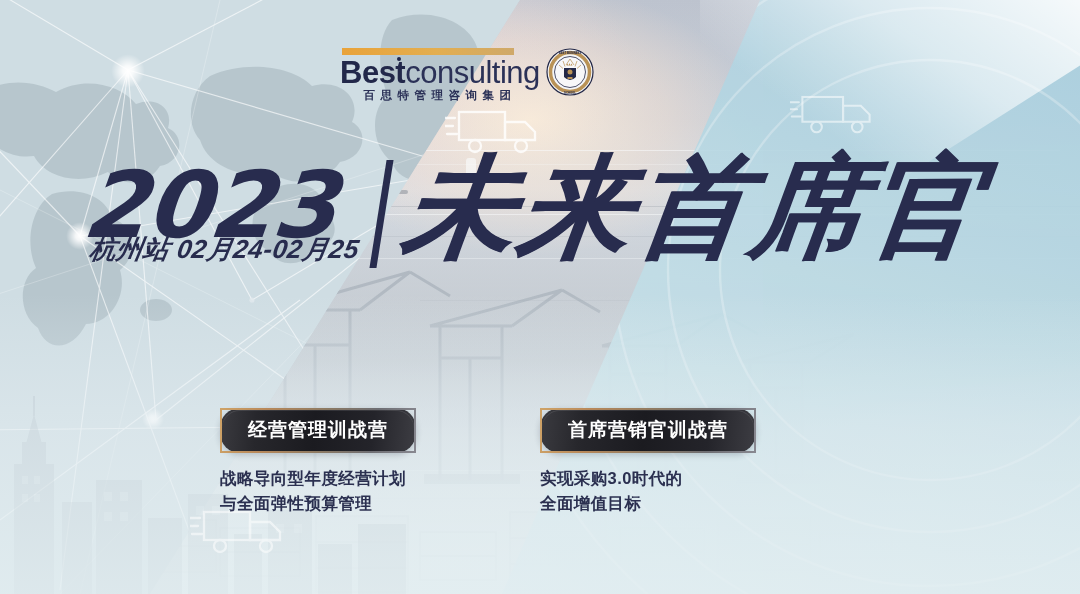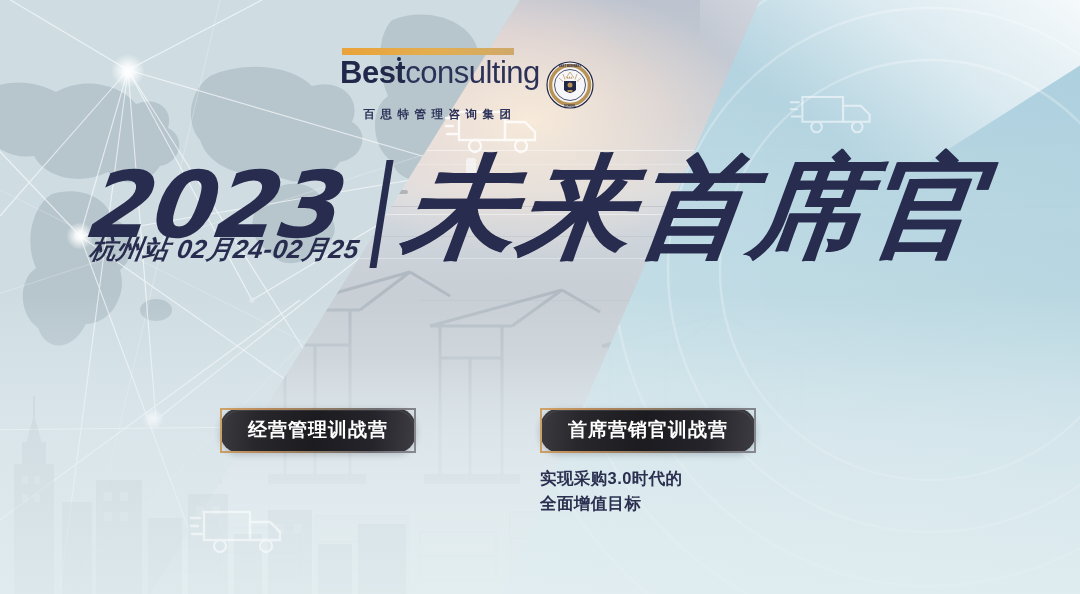--- a/index.html
+++ b/index.html
@@ -103,39 +103,39 @@
   
   .truck{ position:absolute; opacity:.85; }
   .truck svg{ width:100%; height:100%; display:block; }
 
   
   .content{ position:absolute; inset:0; }
 
   
   .logos{
     position:absolute; left:340px; top:48px;
-    display:flex; align-items:center; gap:6px;
+    display:flex; align-items:flex-start; gap:6px;
   }
   .logo-best{ position:relative; }
   .logo-bar{
     width:172px; height:7px; margin-left:2px; margin-bottom:3px;
     background:linear-gradient(90deg,#e9a33a 0%, #e3ae50 55%, #cfa96a 100%);
   }
   .logo-best-word{
     font-size:31px; line-height:.95; letter-spacing:-.5px;
     color:#22284a; white-space:nowrap;
   }
   .logo-best-word b{ font-weight:bold; }
   .logo-best-word span.light{ font-weight:normal; color:#2b3157; }
   .logo-dot{
     position:absolute; left:57px; top:9px; width:4px; height:4px; border-radius:50%;
     background:#22284a;
   }
   .logo-best-cn{
-    margin-top:20px; font-size:11.5px; font-weight:bold; color:#2b3157;
+    margin-top:1px; font-size:11.5px; font-weight:bold; color:#2b3157;
     letter-spacing:5.5px; text-align:center; white-space:nowrap;
   }
   .logo-school{ display:flex; align-items:center; gap:9px; }
   .crest{ width:48px; height:48px; }
   .crest svg{ width:100%; height:100%; display:block; }
   .school-txt{ }
   .school-cn{
     font-size:26px; font-weight:bold; color:#1e2140; letter-spacing:1px;
     line-height:1.05; white-space:nowrap;
   }
@@ -486,20 +486,24 @@
       <div class="year">2023</div>
       <div class="subdate">杭州站 02月24-02月25</div>
       <div class="divider"></div>
       <div class="maintitle">未来首席官</div>
     </div>
 
     <div class="cards">
 
       <div class="card">
         <span class="pill">经营管理训战营</span>
+        <div class="card-desc">
+          <div>战略导向型年度经营计划</div>
+          <div>与全面弹性预算管理</div>
+        </div>
       </div>
 
       <div class="card">
         <span class="pill">首席营销官训战营</span>
         <div class="card-desc">
           <div>实现采购3.0时代的</div>
           <div>全面增值目标</div>
         </div>
       </div>
 

